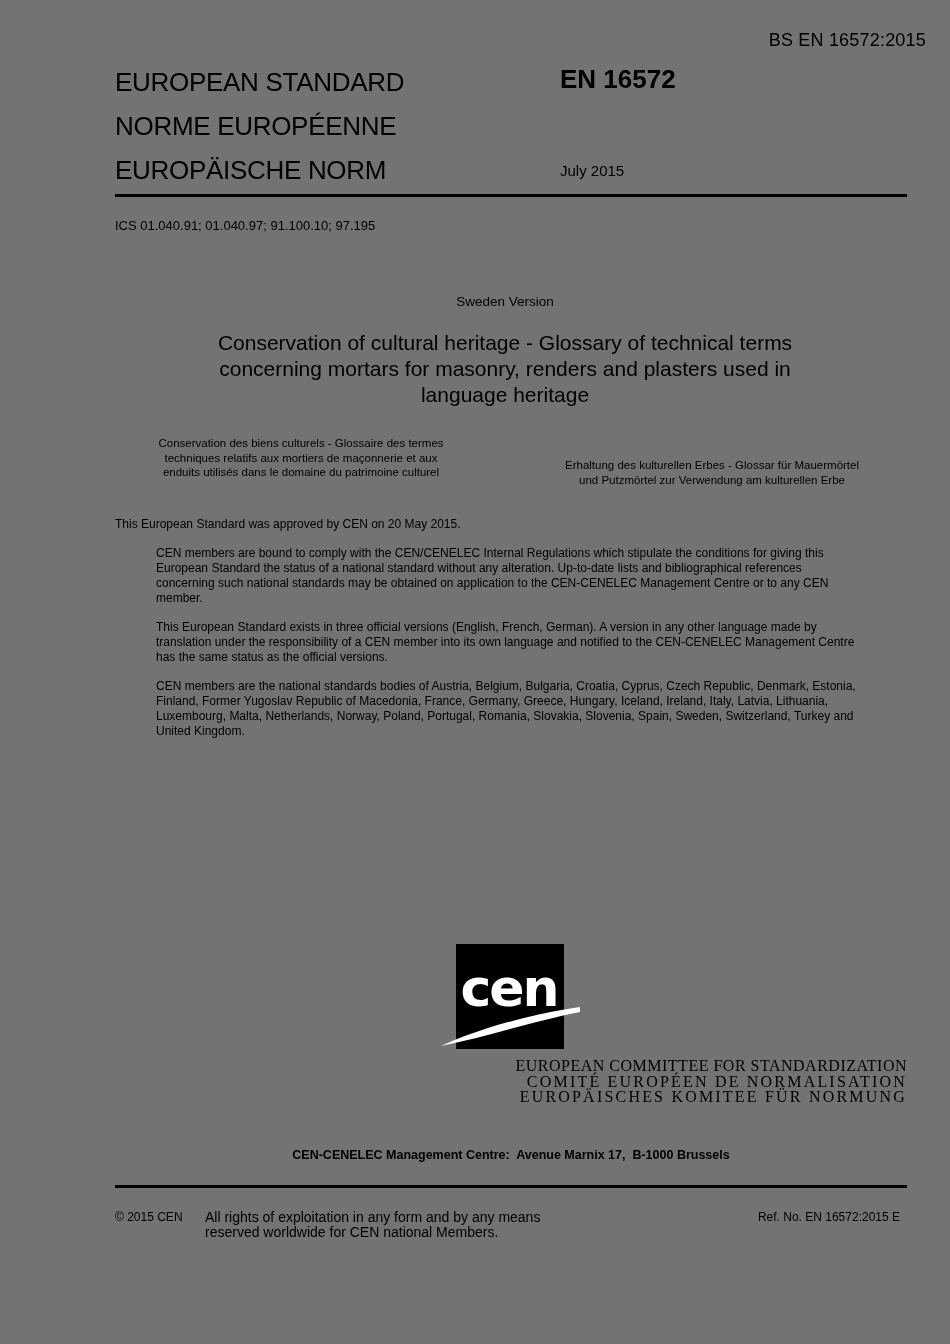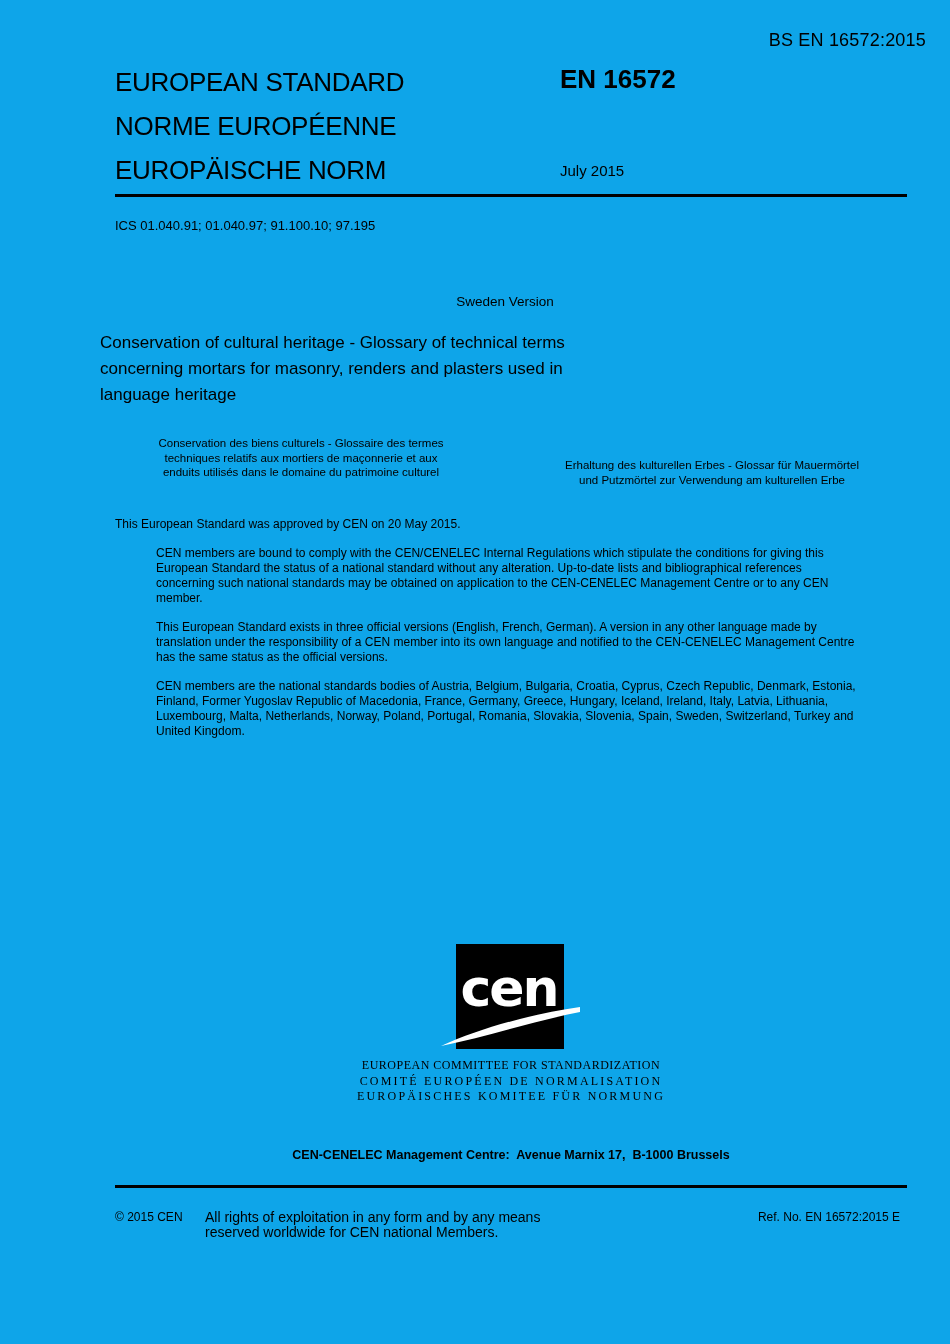--- a/index.html
+++ b/index.html
@@ -1,21 +1,21 @@
 <!DOCTYPE html>
 <html><head>
 <meta charset="utf-8">
 <style>
   * { margin: 0; padding: 0; box-sizing: border-box; }
   html, body { background: #ffffff; }
   .page {
     position: relative;
     width: 950px;
     height: 1344px;
-    background: #0ea5e9;
+    background: #737373;
     color: #000000;
     font-family: "Liberation Sans", sans-serif;
     overflow: hidden;
   }
 
   .doc-ref {
     position: absolute;
     top: 30px;
     right: 24px;
     font-size: 18px;
@@ -50,23 +50,24 @@
     top: 294px;
     left: 115px;
     width: 780px;
     text-align: center;
     font-size: 13.5px;
   }
 
   .main-title {
     position: absolute;
     top: 330px;
-    left: 100px;
+    left: 115px;
     width: 780px;
-    font-size: 17px;
+    text-align: center;
+    font-size: 21px;
     line-height: 26px;
   }
 
   .subtitle {
     position: absolute;
     top: 436px;
     text-align: center;
     font-size: 11.5px;
     line-height: 14.5px;
   }
@@ -90,23 +91,23 @@
     width: 792px;
     display: flex;
     justify-content: center;
   }
 
   .committee {
     position: absolute;
     top: 1058px;
     left: 115px;
     width: 792px;
-    text-align: center;
+    text-align: right;
     font-family: "Liberation Serif", serif;
-    font-size: 12px;
+    font-size: 16px;
     line-height: 15.5px;
   }
   .committee .c-en { letter-spacing: 0.5px; }
   .committee .c-fr, .committee .c-de { letter-spacing: 2.2px; }
 
   .mgmt-centre {
     position: absolute;
     top: 1148px;
     left: 115px;
     width: 792px;

